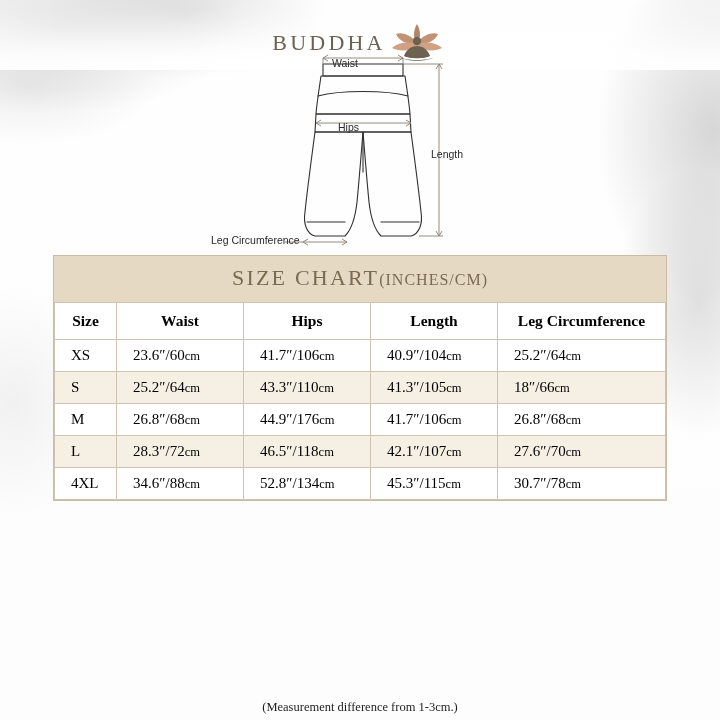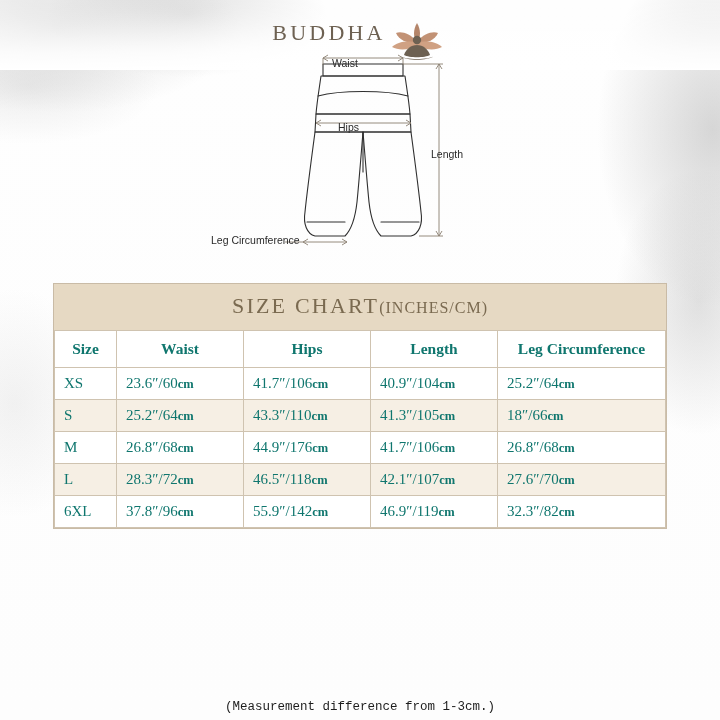--- a/index.html
+++ b/index.html
@@ -44,20 +44,21 @@
     height: 720px;
   }
 
   
   .brand {
     position: absolute;
     top: 20px;
     left: 0;
     right: 0;
     display: flex;
+    align-items: center;
     justify-content: center;
     height: 46px;
   }
   .brand-word {
     font-family: "Liberation Serif", serif;
     font-size: 22px;
     letter-spacing: 3.2px;
     color: #6d6152;
     font-weight: 400;
   }
@@ -89,21 +90,20 @@
 
   
   .chart {
     position: absolute;
     left: 53px;
     top: 255px;
     width: 614px;
     border: 1px solid #c9bba6;
     box-sizing: border-box;
     background: #fff;
-    margin-top: 28px;
   }
   .chart-title {
     background: #e6d9c3;
     text-align: center;
     padding: 9px 0 11px;
     color: #7a6a50;
     font-family: "Liberation Serif", serif;
     letter-spacing: 1px;
   }
   .chart-title .big {
@@ -116,51 +116,50 @@
   }
   table.size-table {
     width: 100%;
     border-collapse: collapse;
     table-layout: fixed;
   }
   table.size-table th,
   table.size-table td {
     border: 1px solid #cfc3b0;
     font-family: "Liberation Serif", serif;
-    color: #0f766e;
+    color: #000000;
   }
   table.size-table th {
     font-size: 15.5px;
     font-weight: 700;
     padding: 9px 0;
     background: #ffffff;
   }
   table.size-table td {
     font-size: 15px;
-    padding: 7px 9px;
+    padding: 7px 16px;
   }
   table.size-table tbody tr:nth-child(odd) td { background: #ffffff; }
   table.size-table tbody tr:nth-child(even) td { background: #f6efe4; }
   .col-size  { width: 62px; }
   .col-waist { width: 127px; }
   .col-hips  { width: 127px; }
   .col-len   { width: 127px; }
   .unit {
     font-size: 12.5px;
-    font-weight: bold;
   }
   .footnote {
     position: absolute;
     left: 0;
     right: 0;
     top: 700px;
     text-align: center;
     font-size: 12.5px;
     color: #1d1d1d;
-    font-family: Liberation Mono, monospace;
+    font-family: Liberation Serif, serif;
   }
 </style>
 </head>
 <body>
 
 <div class="bg-wash"></div>
 
 <div class="page">
 
   <div class="brand">
@@ -274,24 +273,24 @@
           <td><span>26.8″/68</span><span class="unit">cm</span></td>
         </tr>
         <tr>
           <td>L</td>
           <td><span>28.3″/72</span><span class="unit">cm</span></td>
           <td><span>46.5″/118</span><span class="unit">cm</span></td>
           <td><span>42.1″/107</span><span class="unit">cm</span></td>
           <td><span>27.6″/70</span><span class="unit">cm</span></td>
         </tr>
         <tr>
-          <td>6XL</td>
-          <td><span>37.8″/96</span><span class="unit">cm</span></td>
-          <td><span>55.9″/142</span><span class="unit">cm</span></td>
-          <td><span>46.9″/119</span><span class="unit">cm</span></td>
-          <td><span>32.3″/82</span><span class="unit">cm</span></td>
+          <td>4XL</td>
+          <td><span>34.6″/88</span><span class="unit">cm</span></td>
+          <td><span>52.8″/134</span><span class="unit">cm</span></td>
+          <td><span>45.3″/115</span><span class="unit">cm</span></td>
+          <td><span>30.7″/78</span><span class="unit">cm</span></td>
         </tr>
       </tbody>
     </table>
   </div>
 
   <div class="footnote">(Measurement difference from 1-3cm.)</div>
 </div>
 
 </body></html>

